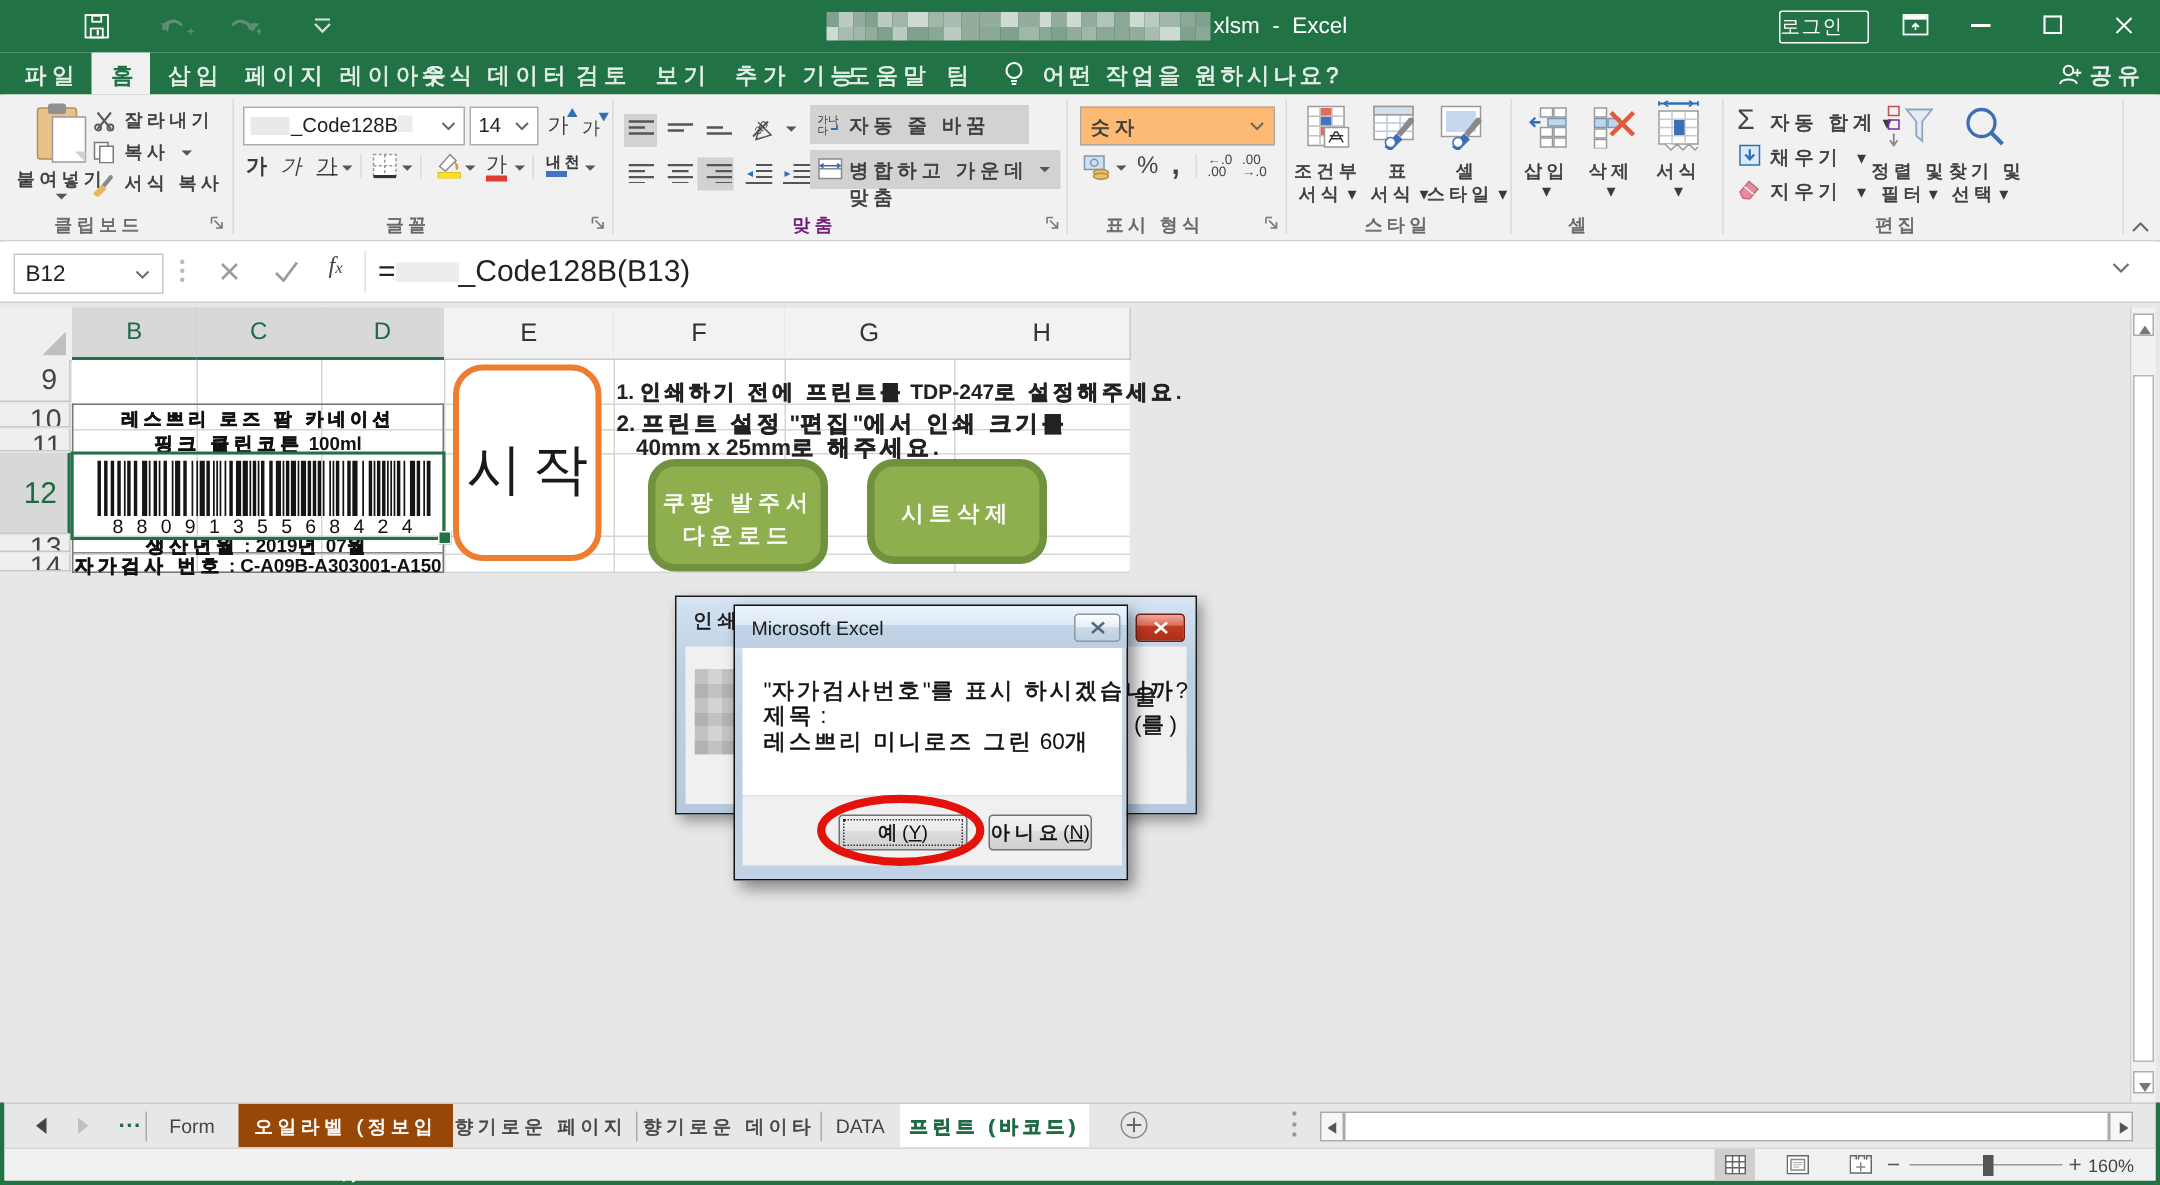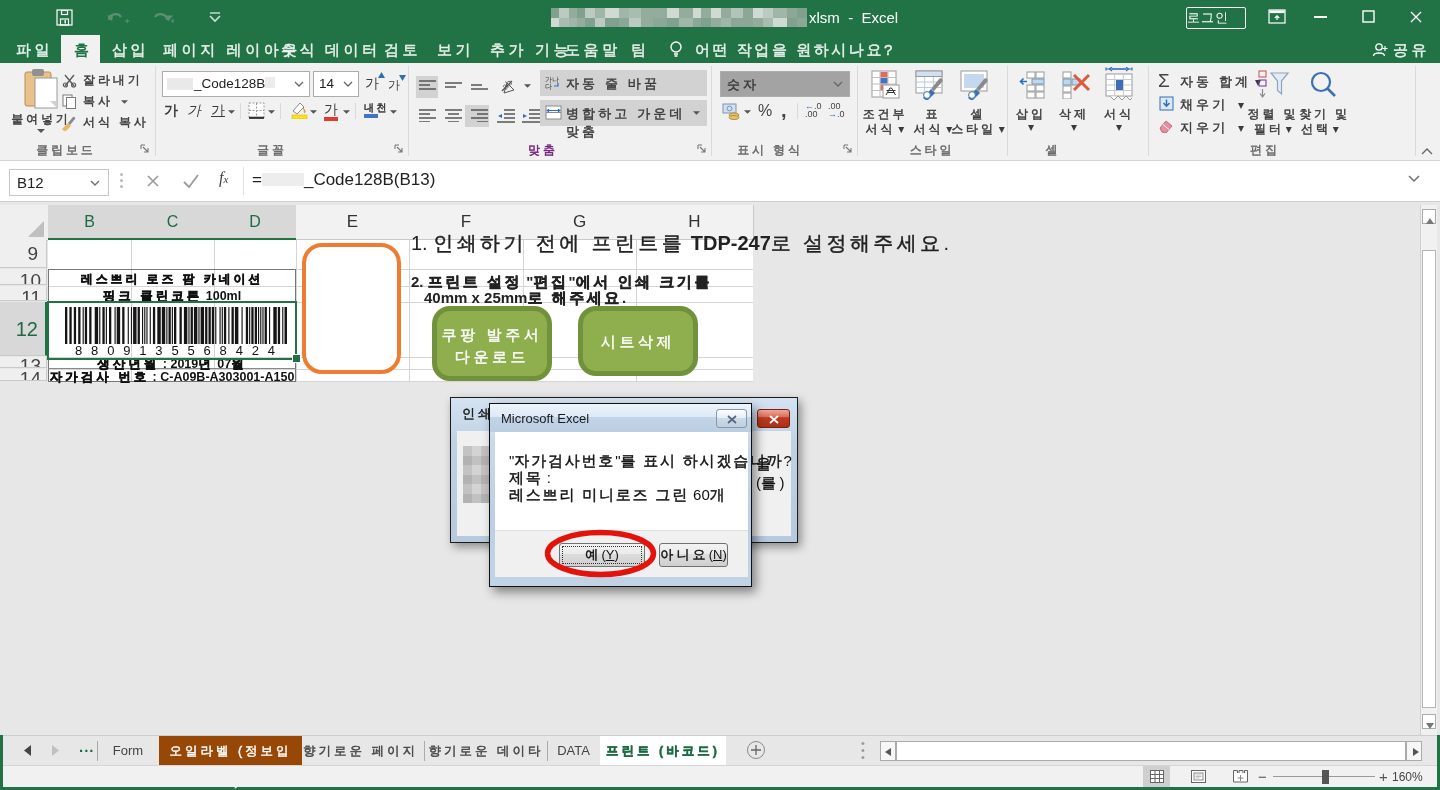--- a/index.html
+++ b/index.html
@@ -287,42 +287,42 @@
       <path d="M0 1 h17 M6 5 h11 M0 9 h17 M6 13 h11" stroke="#555" stroke-width="1.5"></path>
     </svg>
   <svg class="abs" style="left:497px;top:46px" width="18" height="14" viewBox="0 0 18 14">
       <path d="M7 1 h11 M7 5 h11 M7 9 h11 M0 13 h18" stroke="#555" stroke-width="1.4"></path>
       <path d="M5 5 L1 7 l4 2 z" fill="#2f6fb5"></path>
     </svg>
   <svg class="abs" style="left:522px;top:46px" width="18" height="14" viewBox="0 0 18 14">
       <path d="M7 1 h11 M7 5 h11 M7 9 h11 M0 13 h18" stroke="#555" stroke-width="1.4"></path>
       <path d="M1 5 l4 2 -4 2 z" fill="#2f6fb5"></path>
     </svg>
-  <div class="abs" style="left:540px;top:7px;width:167px;height:26px;background:#D2D2D2">
+  <div class="abs" style="left:540px;top:7px;width:146px;height:26px;background:#D2D2D2">
     <svg class="abs" style="left:5px;top:5px" width="16" height="16" viewBox="0 0 16 16">
         <text x="0" y="7" font-size="7" fill="#333">가나</text>
         <text x="0" y="14" font-size="7" fill="#333">다</text>
         <path d="M9 11 h4 M13 8 v3 l-2 0" fill="none" stroke="#2f6fb5" stroke-width="1.2"></path>
       </svg>
     <span class="abs" style="left:26px;top:5px;font-size:13px"><span class="hg2">자동 줄 바꿈</span></span>
   </div>
   <div class="abs" style="left:540px;top:37px;width:167px;height:26px;background:#D2D2D2">
     <svg class="abs" style="left:5px;top:5px" width="17" height="15" viewBox="0 0 17 15">
         <rect x="1" y="1" width="15" height="13" fill="#fff" stroke="#8a8a8a"></rect>
         <path d="M1 7.5 h15" stroke="#8a8a8a"></path>
         <path d="M4 4.2 L2 5.5 l2 1.3 M13 4.2 l2 1.3 -2 1.3" fill="none" stroke="#2f6fb5" stroke-width="1.1"></path>
         <path d="M3 5.5 h11" stroke="#2f6fb5" stroke-width="1.1"></path>
       </svg>
     <span class="abs" style="left:26px;top:5px;font-size:13px"><span class="hg2">병합하고 가운데 맞춤</span></span>
     <svg class="abs" style="left:153px;top:11px" width="7" height="5" viewBox="0 0 8 5">
         <path d="M0 0 l4 4 4-4" fill="#555"></path>
       </svg>
   </div>
 
-  <div class="abs" style="left:720px;top:8px;width:128px;height:24px;border:1px solid #ABABAB;background:#a3a3a3">
+  <div class="abs" style="left:720px;top:8px;width:128px;height:24px;border:1px solid #ABABAB;background:#fdba74">
     <span class="abs" style="left:6px;top:4px;font-size:13px"><span class="hg2">숫자</span></span>
     <svg class="abs" style="left:112px;top:9px" width="10" height="7" viewBox="0 0 10 7">
         <path d="M1 1 l4 4 4-4" fill="none" stroke="#666" stroke-width="1.3"></path>
       </svg>
   </div>
   <svg class="abs" style="left:722px;top:39px" width="20" height="18" viewBox="0 0 20 18">
       <rect x="1" y="2" width="13" height="9" fill="#CFE0F1" stroke="#7f96ac"></rect>
       <circle cx="7.5" cy="6.5" r="2.4" fill="none" stroke="#7f96ac"></circle>
       <ellipse cx="12" cy="13" rx="5" ry="2" fill="#E8C268" stroke="#b2913d"></ellipse>
       <ellipse cx="12" cy="15.5" rx="5" ry="2" fill="#E8C268" stroke="#b2913d"></ellipse>
@@ -441,21 +441,21 @@
   </div>
   <div class="abs" style="left:120px;top:12px;width:3px;height:3px;background:#B9B9B9;border-radius:50%;box-shadow:0 6px 0 #B9B9B9,0 12px 0 #B9B9B9"></div>
   <svg class="abs" style="left:146px;top:13px" width="14" height="14" viewBox="0 0 14 14">
       <path d="M2 2 L12 12 M12 2 L2 12" stroke="#9b9b9b" stroke-width="1.7"></path>
     </svg>
   <svg class="abs" style="left:183px;top:13px" width="16" height="14" viewBox="0 0 16 14">
       <path d="M1 8 l5 5 L15 1" fill="none" stroke="#9b9b9b" stroke-width="1.8"></path>
     </svg>
   <div class="abs" style="left:219px;top:8px;font-size:16px;font-style:italic;font-family:'Liberation Serif',serif;color:#444">f<span style="font-size:11px">x</span></div>
   <div class="abs" style="left:243px;top:6px;width:1px;height:28px;background:#E0E0E0"></div>
-  <div class="abs" style="left:252px;top:9px;font-size:17px;color:#222">=<span style="display:inline-block;width:42px;height:13px;background:#EDEDED;vertical-align:-1px"></span>_Code128B(B13)</div>
+  <div class="abs" style="left:252px;top:9px;font-size:20px;color:#222">=<span style="display:inline-block;width:42px;height:13px;background:#EDEDED;vertical-align:-1px"></span>_Code128B(B13)</div>
   <svg class="abs" style="left:1408px;top:14px" width="12" height="9" viewBox="0 0 12 9">
       <path d="M1 1 l5 5 5-5" fill="none" stroke="#707070" stroke-width="1.5"></path>
     </svg>
 </div>
 
 <div class="abs" id="sheet" style="left:0;top:202px;width:1440px;height:533px;background:#E7E7E7">
 
   <div class="abs" style="left:0;top:3px;width:48px;height:35px;background:#EFEFEF;border-right:1px solid #C9C9C9;border-bottom:1px solid #C9C9C9">
     <svg class="abs" style="left:28px;top:16px" width="16" height="16" viewBox="0 0 16 16">
         <path d="M16 0 L16 16 L0 16 z" fill="#BFBFBF"></path>
@@ -579,22 +579,23 @@
       <span>8</span>
       <span>4</span>
       <span>2</span>
       <span>4</span>
     </div>
 
   <div class="abs" style="left:47px;top:99px;width:246px;height:55px;border:2px solid #217346"></div>
   <div class="abs" style="left:292px;top:152px;width:7px;height:7px;background:#217346;border:1px solid #fff"></div>
 
   <div class="abs" style="left:302px;top:41px;width:99px;height:131px;background:#fff;border:4.5px solid #ED7D31;border-radius:20px;box-sizing:border-box"></div>
-
-  <div class="abs" style="left:411px;top:28px;font-size:20px;font-weight:400;color:#222">1. <span class="hg3">인쇄하기 전에 프린트를</span> <b>TDP-247</b><span class="hg3">로 설정해주세요</span>.</div>
+  <div class="abs" style="left:302px;top:86px;width:99px;text-align:center;font-size:37px;color:#1a1a1a"><span style="letter-spacing:7px;margin-left:7px">시작</span></div>
+
+  <div class="abs" style="left:411px;top:51px;font-size:14px;font-weight:700;color:#222">1. <span class="hg3">인쇄하기 전에 프린트를</span> <b>TDP-247</b><span class="hg3">로 설정해주세요</span>.</div>
   <div class="abs" style="left:411px;top:71px;font-size:15px;font-weight:600;color:#222">2. <span class="hg3">프린트 설정</span> "<b class="hg3">편집</b>"<span class="hg3">에서 인쇄 크기를</span></div>
   <div class="abs" style="left:424px;top:87px;font-size:15px;font-weight:600;color:#222"><b>40mm x 25mm</b><span class="hg3">로 해주세요</span>.</div>
 
   <div class="abs" style="left:432px;top:104px;width:120px;height:75px;background:#8FAE4E;border:5px solid #71913C;border-radius:18px;box-sizing:border-box"></div>
   <div class="abs" style="left:432px;top:124px;width:120px;text-align:center;font-size:15px;color:#fff"><span class="hg2">쿠팡 발주서</span></div>
   <div class="abs" style="left:432px;top:146px;width:120px;text-align:center;font-size:15px;color:#fff"><span class="hg2">다운로드</span></div>
   <div class="abs" style="left:578px;top:104px;width:120px;height:70px;background:#8FAE4E;border:5px solid #71913C;border-radius:18px;box-sizing:border-box"></div>
   <div class="abs" style="left:578px;top:131px;width:120px;text-align:center;font-size:15px;color:#fff"><span class="hg2">시트삭제</span></div>
 
   <div class="abs" style="left:1420px;top:3px;width:1px;height:530px;background:#D0D0D0"></div>

